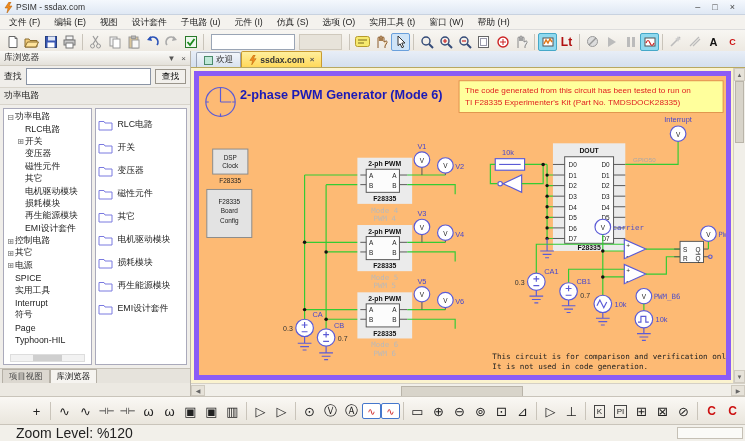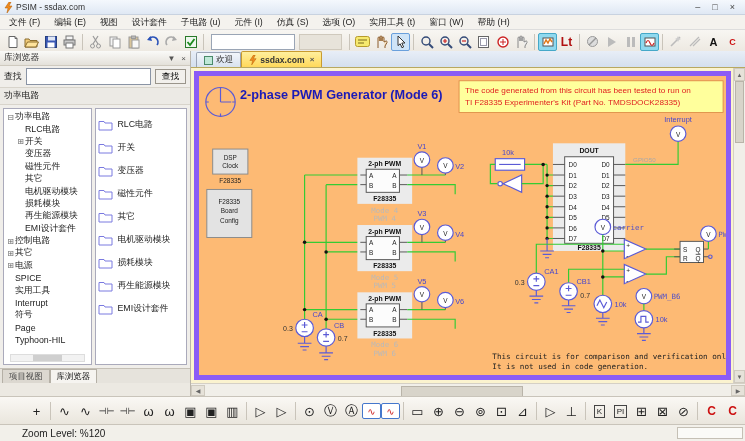--- a/index.html
+++ b/index.html
@@ -64,21 +64,21 @@
   .hscroll .arl{left:0;} .hscroll .arr{right:0;}
   .hscroll .th{position:absolute;top:2px;height:9px;left:210px;width:120px;background:#d8d4ca;border:1px solid #b9b4a9;}
   
   .elembar{position:absolute;left:0;right:0;bottom:16px;height:28px;background:linear-gradient(#faf8f4,#e9e5dc);border-top:1px solid #c9c4ba;display:flex;align-items:center;padding-left:26px;overflow:hidden;}
   .ei{width:21px;height:22px;display:inline-flex;align-items:center;justify-content:center;font-size:13px;color:#222;flex:0 0 auto;border-radius:2px;}
   .ei.boxed span{border:1px solid #444;font-size:8px;padding:0 2px;line-height:11px;}
   .ei.scope{background:#fff;border:1px solid #4477cc;width:17px;height:14px;color:#cc2222;font-size:10px;}
   .ei.redc{color:#cc1111;font-weight:bold;font-size:12px;}
   .esep{width:1px;height:18px;background:#c9c4ba;margin:0 3px;flex:0 0 auto;}
   
-  .statusbar{position:absolute;left:0;right:0;bottom:0;height:16px;background:#f2f0ea;border-top:1px solid #c9c4ba;display:flex;align-items:center;font-size:10px;color:#222;padding-left:22px;}
+  .statusbar{position:absolute;left:0;right:0;bottom:0;height:16px;background:#f2f0ea;border-top:1px solid #c9c4ba;display:flex;align-items:center;font-size:14px;color:#222;padding-left:16px;}
   .statusbox{position:absolute;right:2px;top:2px;bottom:2px;width:64px;background:#fafaf7;border:1px solid #c5c0b5;}
   
   text{font-family:"Liberation Sans","DejaVu Sans",sans-serif;}
   .cTitle{font-weight:bold;font-size:13px;fill:#1a1ab8;}
   .red{fill:#e02020;font-size:8.4px;}
   .bl{fill:#4747cc;font-size:7.6px;}
   .blm{fill:#5050c8;font-family:"DejaVu Sans Mono",monospace;font-size:7.6px;}
   .bk{fill:#222;font-size:6.6px;}
   .bkb{fill:#111;font-size:7px;font-weight:bold;}
   .gy{fill:#b9b9b9;font-family:"DejaVu Sans Mono",monospace;font-size:7.6px;}

